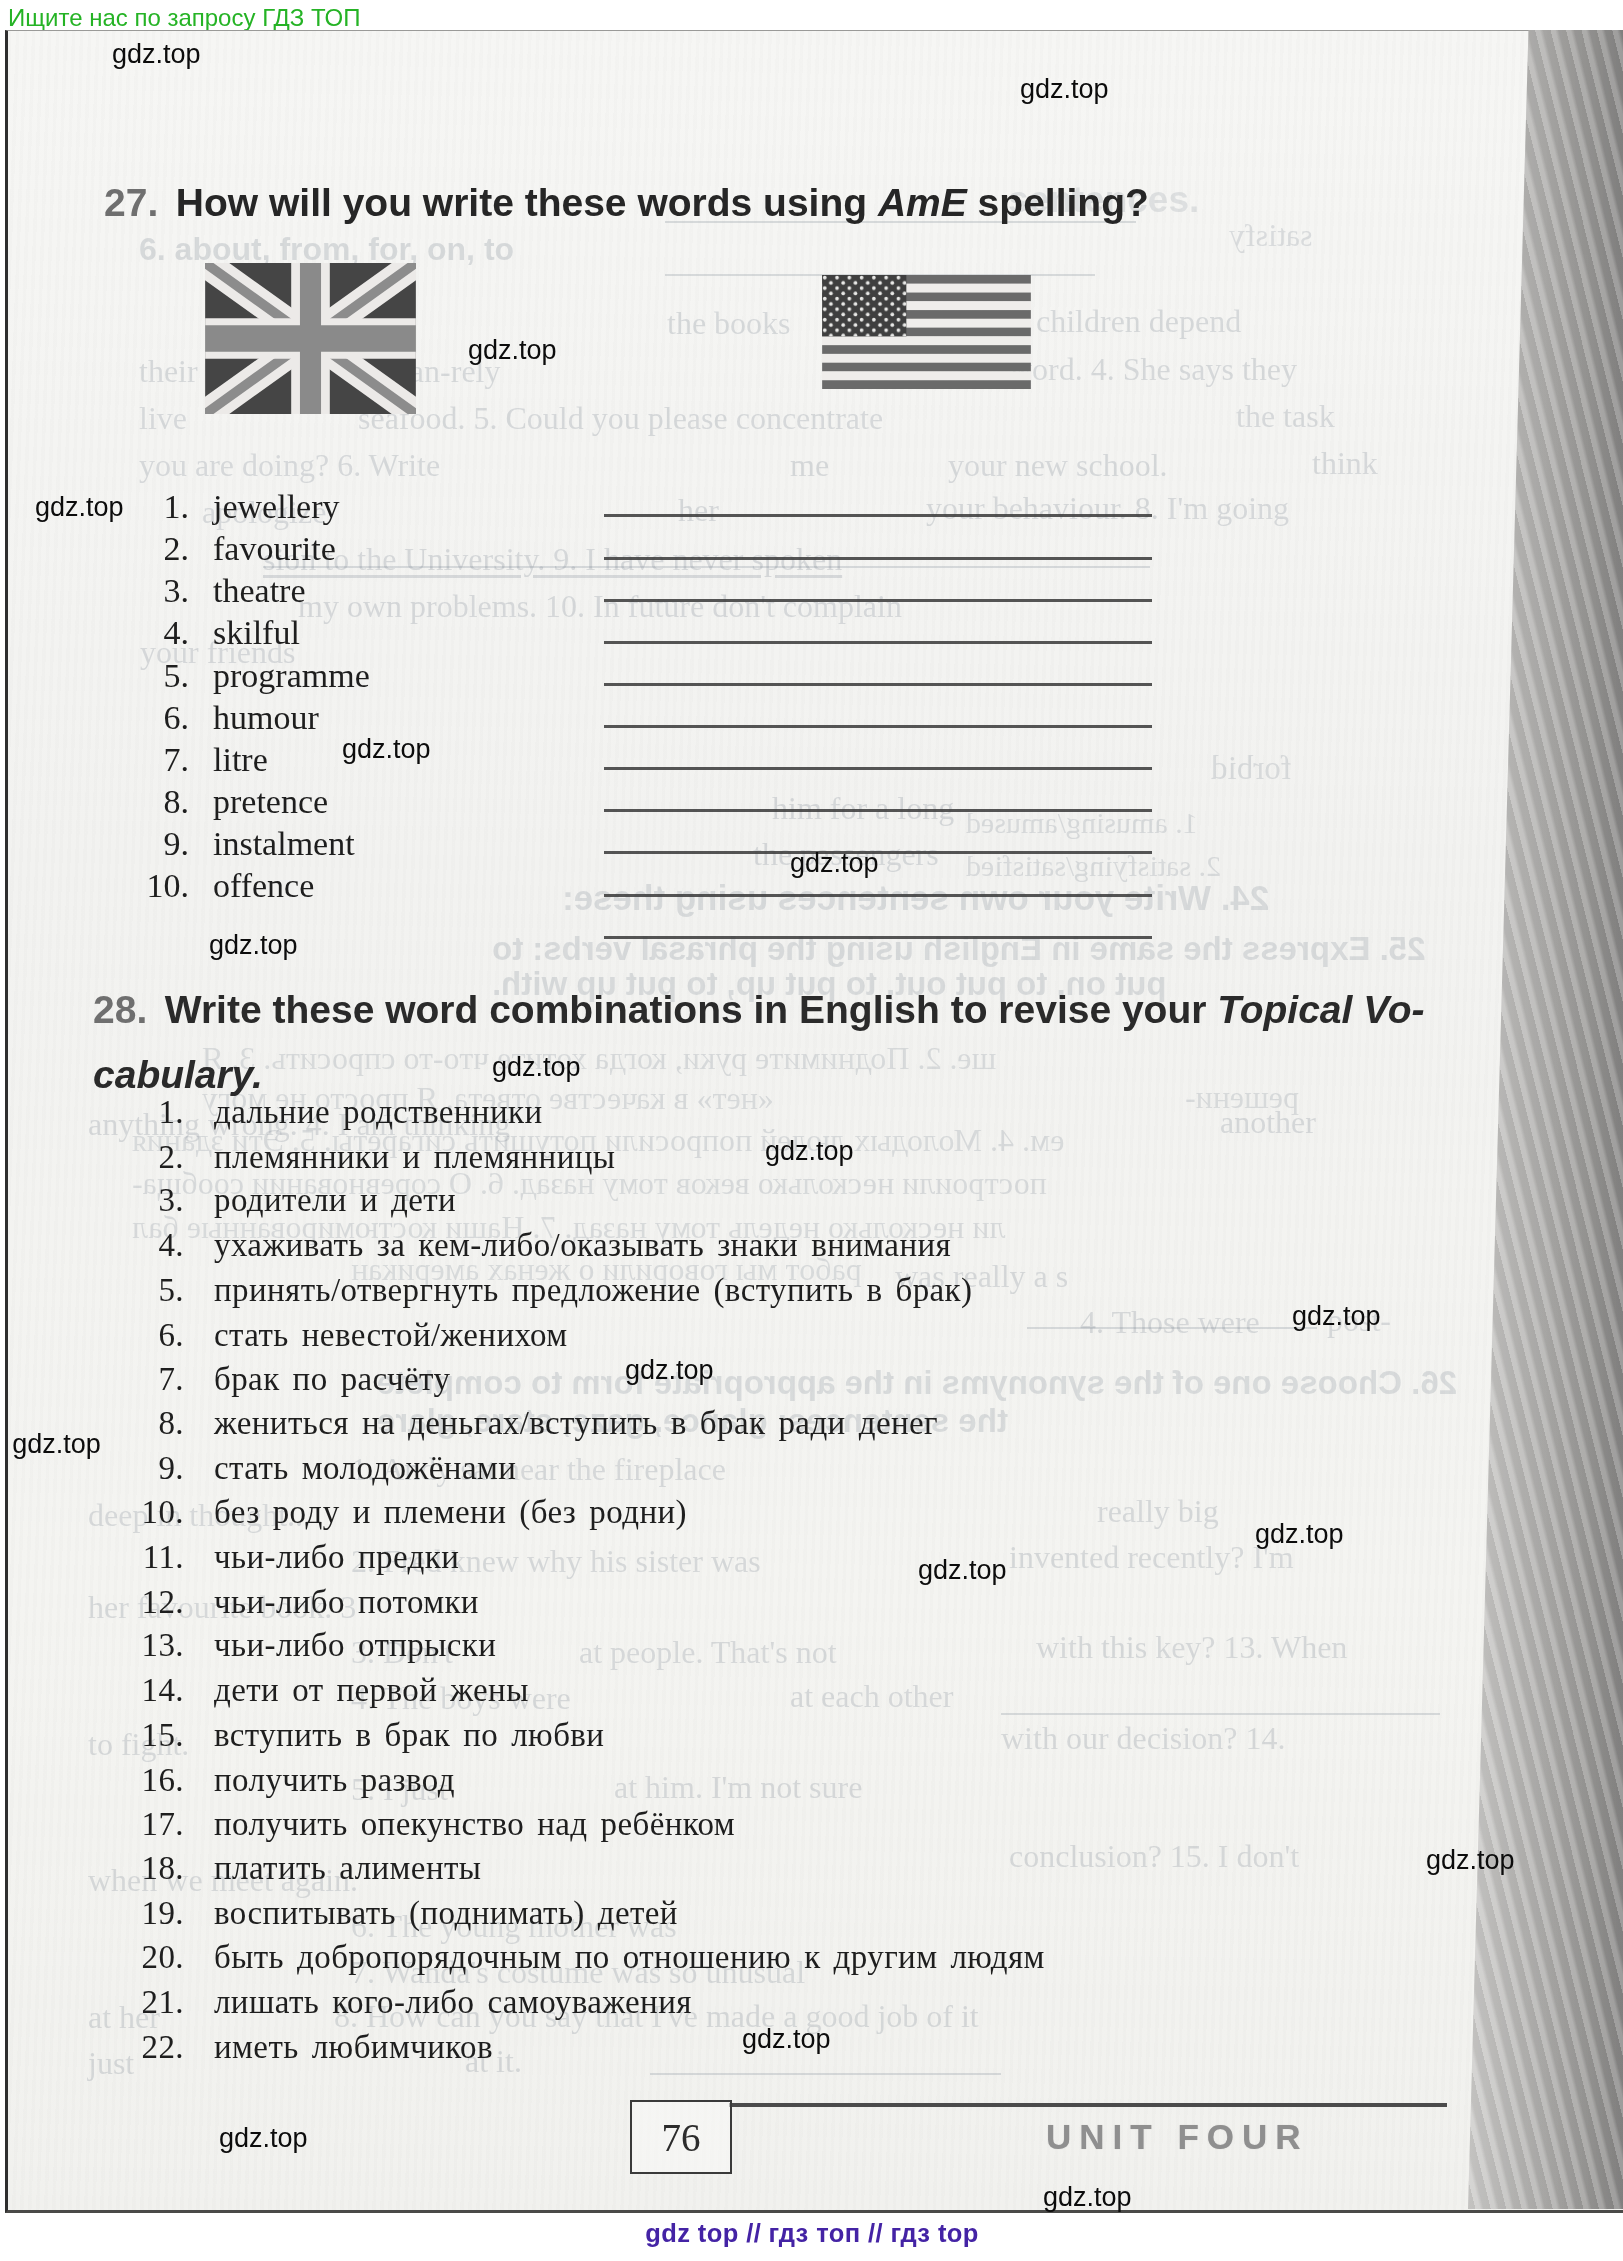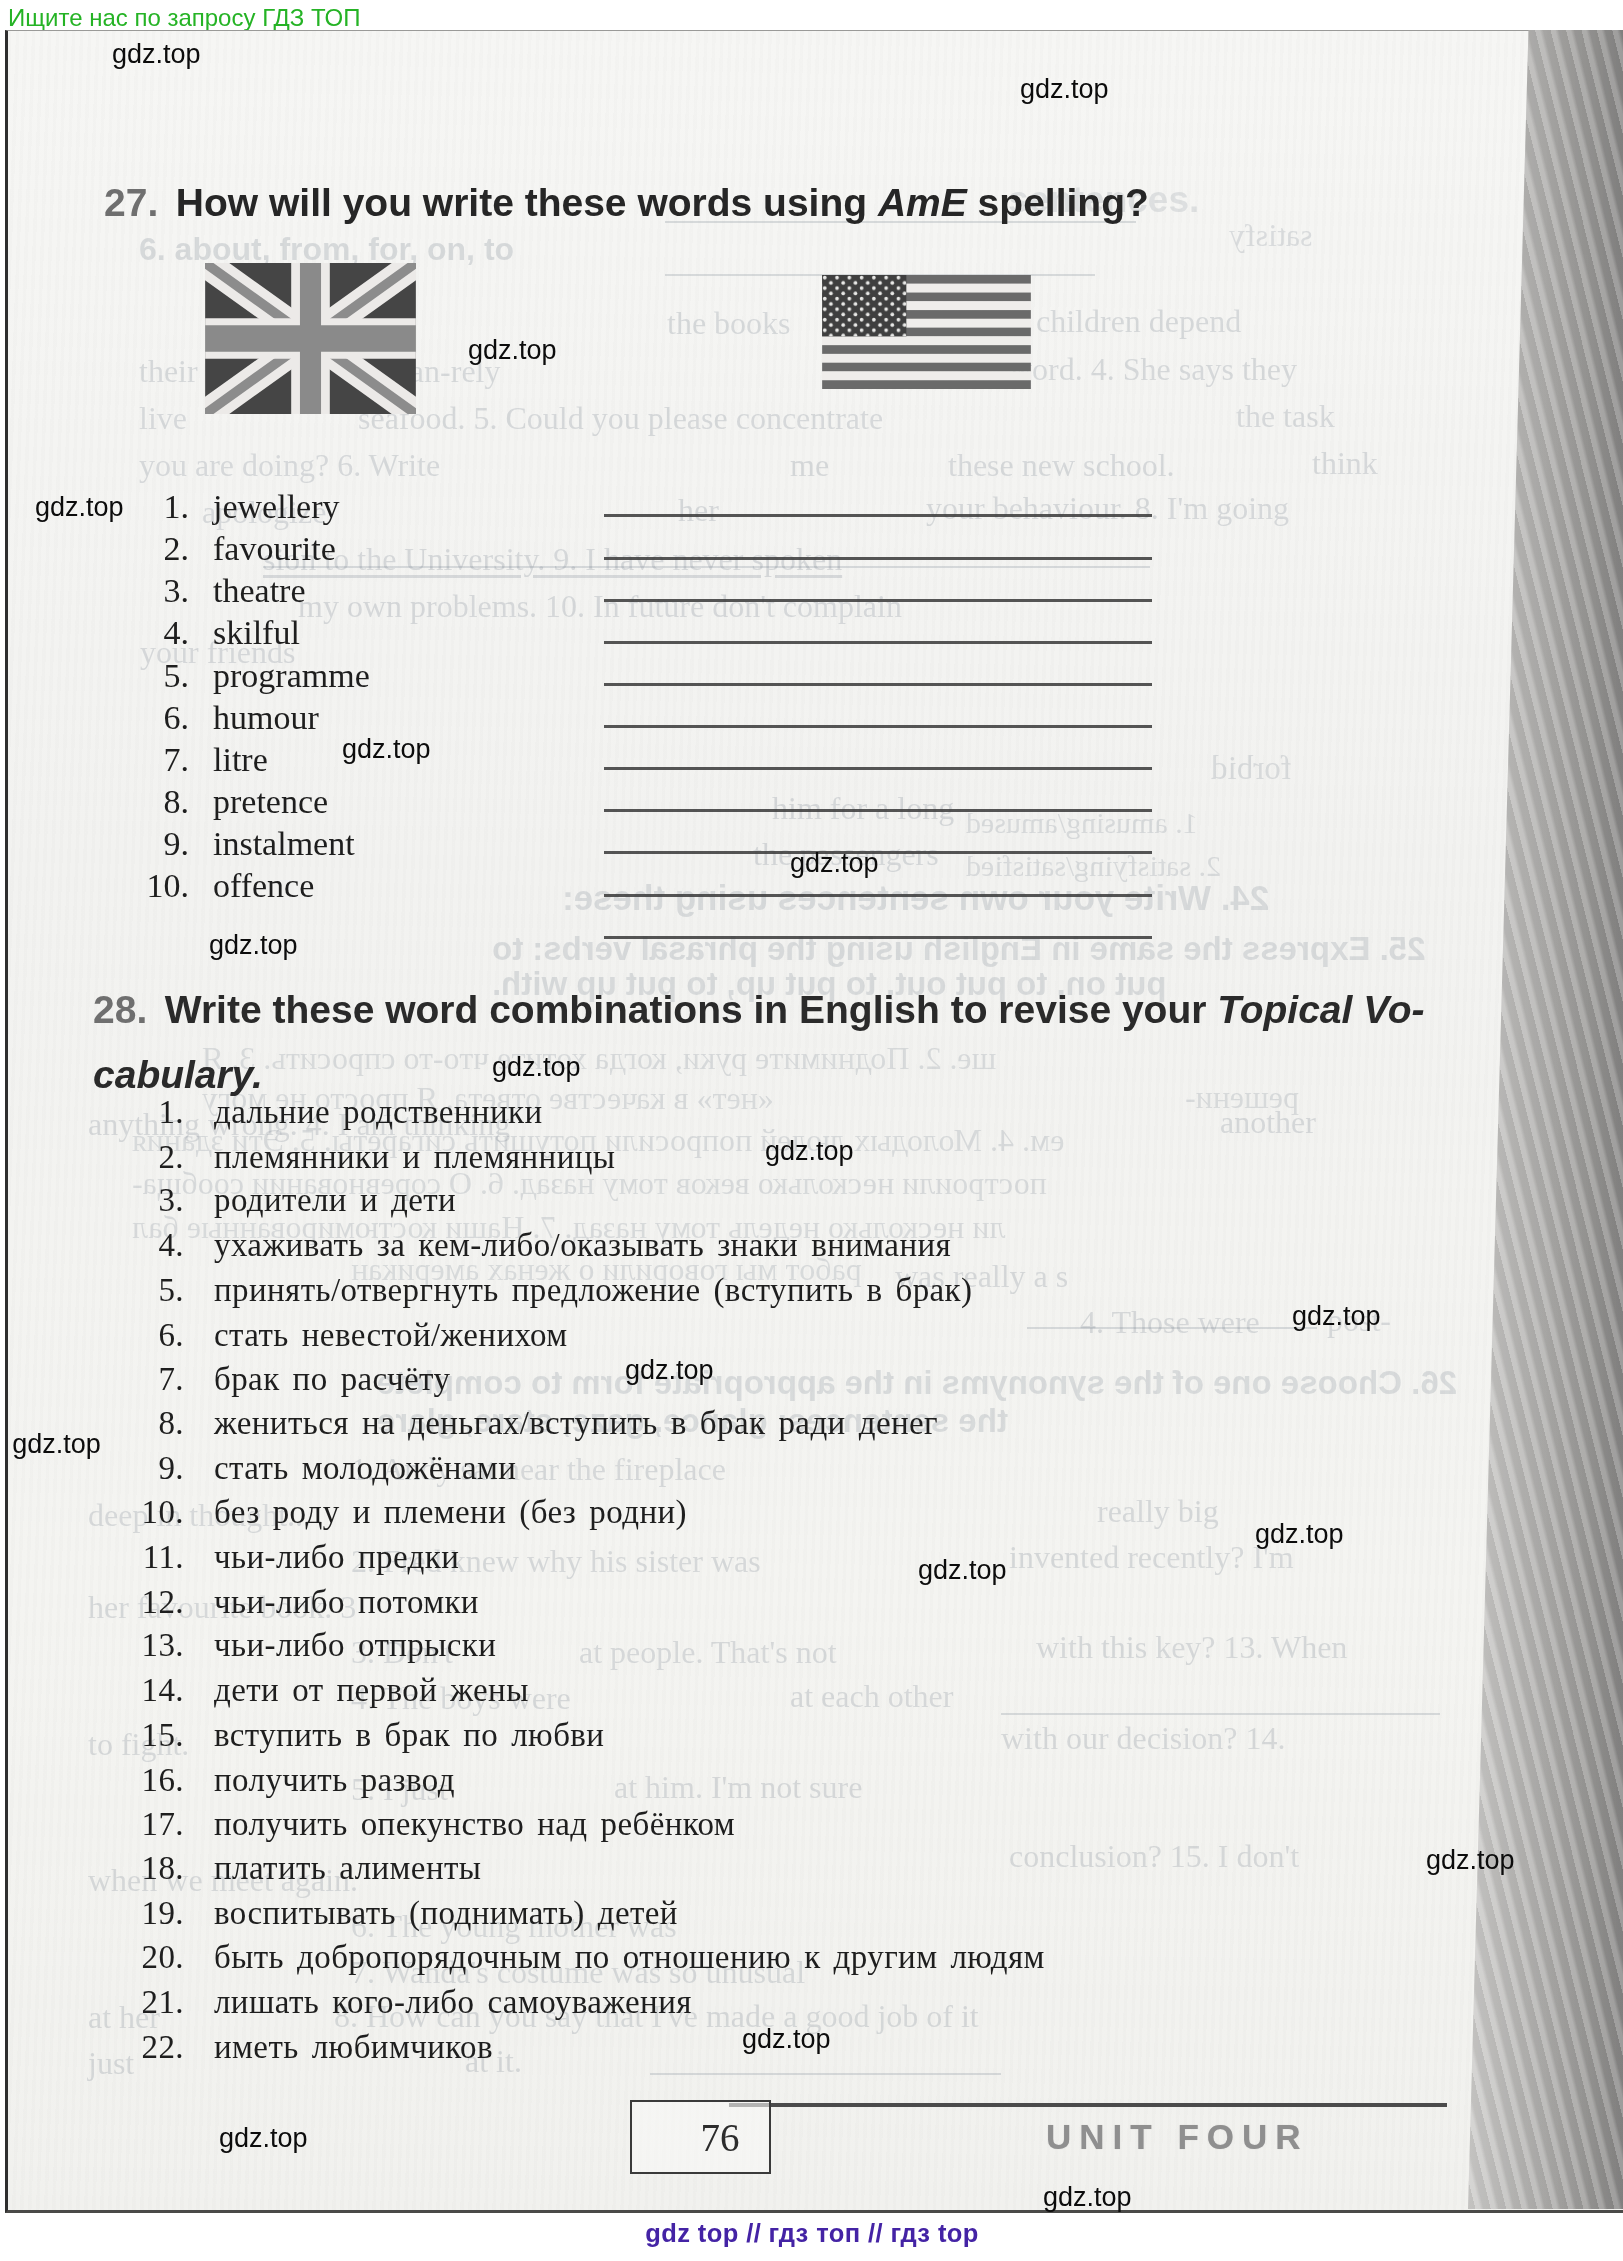--- a/index.html
+++ b/index.html
@@ -48,21 +48,21 @@
       white-space:nowrap;z-index:30;}
   .bleed{position:absolute;font-family:"Liberation Serif","DejaVu Serif",serif;
          color:#6e7987;white-space:nowrap;z-index:5;line-height:1.05;}
   .bleed.b{font-family:"Liberation Sans",sans-serif;font-weight:700;}
   .bleed.m{transform:scaleX(-1);}
   .bleed.u{text-decoration:underline;text-underline-offset:5.3px;}
 
   .flag{position:absolute;z-index:10;}
   .pagebox{position:absolute;left:630px;top:2100px;width:98px;height:70px;border:2.6px solid #3a3a3a;
            display:flex;align-items:center;justify-content:center;z-index:12;
-           font:400 39px "Liberation Serif","DejaVu Serif",serif;color:#2c2c2c;background:rgba(248,248,246,.6);padding-left:39px;}
+           font:400 39px "Liberation Serif","DejaVu Serif",serif;color:#2c2c2c;background:rgba(248,248,246,.6);}
   .footrule{position:absolute;left:729px;top:2103px;width:718px;height:3.5px;background:#4b4b4b;z-index:11;}
   .unit{position:absolute;left:1046px;top:2117px;font:700 35px "Liberation Sans",sans-serif;
         color:#8f8f8f;letter-spacing:8px;z-index:12;text-shadow:0 0 0.9px #b5b5b5;}
 </style>
 </head>
 <body>
 
 <div id="stage">
 
   <div class="promo" style="color: rgb(37, 179, 37);">Ищите нас по запросу ГДЗ ТОП</div>
@@ -181,21 +181,21 @@
       <div class="bleed" style="left: 667px; top: 307px; font-size: 32px; opacity: 0.22;">the books</div>
       <div class="bleed" style="left: 1036px; top: 305px; font-size: 32px; opacity: 0.22;">children depend</div>
       <div class="bleed" style="left: 139px; top: 355px; font-size: 32px; opacity: 0.22;">their</div>
       <div class="bleed" style="left: 377px; top: 355px; font-size: 32px; opacity: 0.22;">I can-rely</div>
       <div class="bleed" style="left: 1009px; top: 353px; font-size: 32px; opacity: 0.22;">word. 4. She says they</div>
       <div class="bleed" style="left: 139px; top: 402px; font-size: 32px; opacity: 0.22;">live</div>
       <div class="bleed" style="left: 358px; top: 402px; font-size: 32px; opacity: 0.22;">seafood. 5. Could you please concentrate</div>
       <div class="bleed" style="left: 1236px; top: 400px; font-size: 32px; opacity: 0.22;">the task</div>
       <div class="bleed" style="left: 139px; top: 449px; font-size: 32px; opacity: 0.22;">you are doing? 6. Write</div>
       <div class="bleed" style="left: 790px; top: 449px; font-size: 32px; opacity: 0.22;">me</div>
-      <div class="bleed" style="left: 948px; top: 449px; font-size: 32px; opacity: 0.22;">these new school.</div>
+      <div class="bleed" style="left: 948px; top: 449px; font-size: 32px; opacity: 0.22;">your new school.</div>
       <div class="bleed" style="left: 1312px; top: 447px; font-size: 32px; opacity: 0.22;">think</div>
       <div class="bleed" style="left: 202px; top: 496px; font-size: 32px; opacity: 0.22;">apologize</div>
       <div class="bleed" style="left: 678px; top: 494px; font-size: 32px; opacity: 0.22;">her</div>
       <div class="bleed" style="left: 926px; top: 492px; font-size: 32px; opacity: 0.22;">your behaviour. 8. I'm going</div>
       <div class="bleed u" style="left: 263px; top: 543px; font-size: 32px; opacity: 0.22;">sion to the University. 9. I have never spoken</div>
       <div class="bleed" style="left: 298px; top: 590px; font-size: 32px; opacity: 0.22;">my own problems. 10. In future don't complain</div>
       <div class="bleed" style="left: 140px; top: 636px; font-size: 32px; opacity: 0.22;">your friends</div>
       <div class="bleed" style="left: 772px; top: 792px; font-size: 32px; opacity: 0.22;">him for a long</div>
       <div class="bleed" style="left: 753px; top: 838px; font-size: 32px; opacity: 0.22;">the passengers</div>
       <div class="bleed" style="left: 88px; top: 1108px; font-size: 32px; opacity: 0.22;">anything wrong. 4. I am thinking</div>

